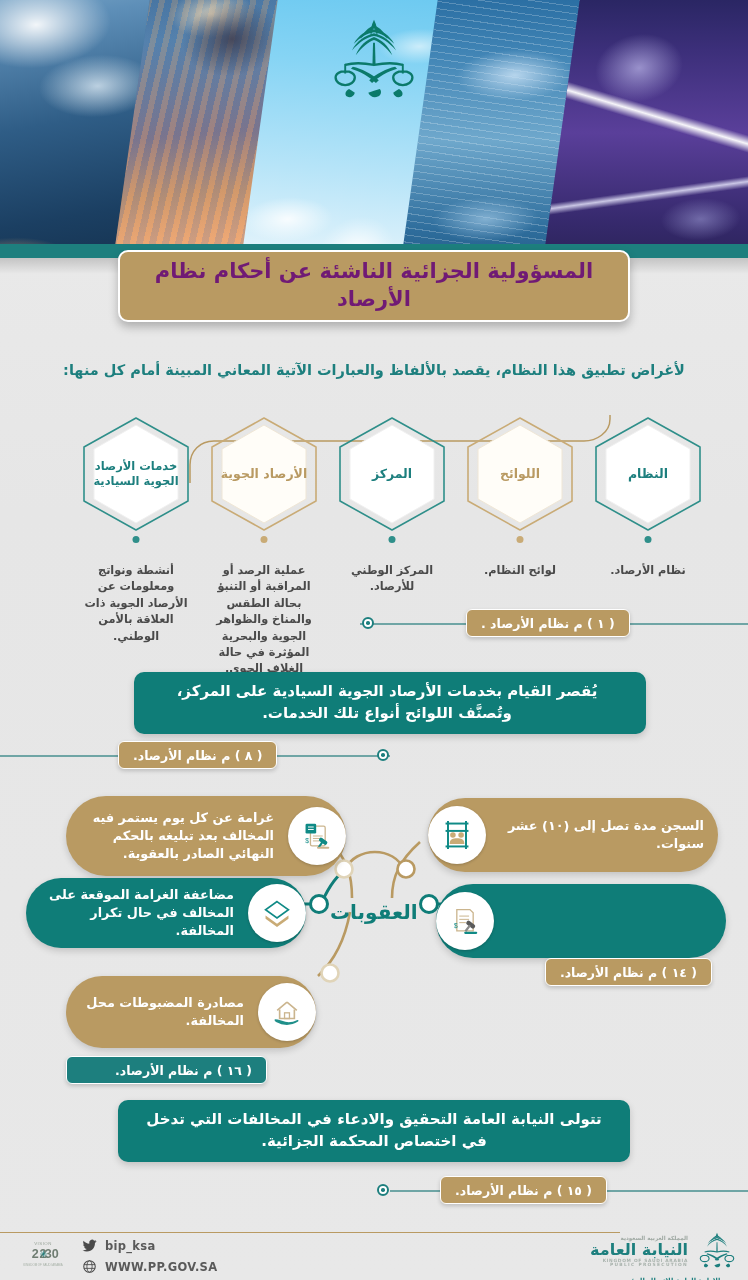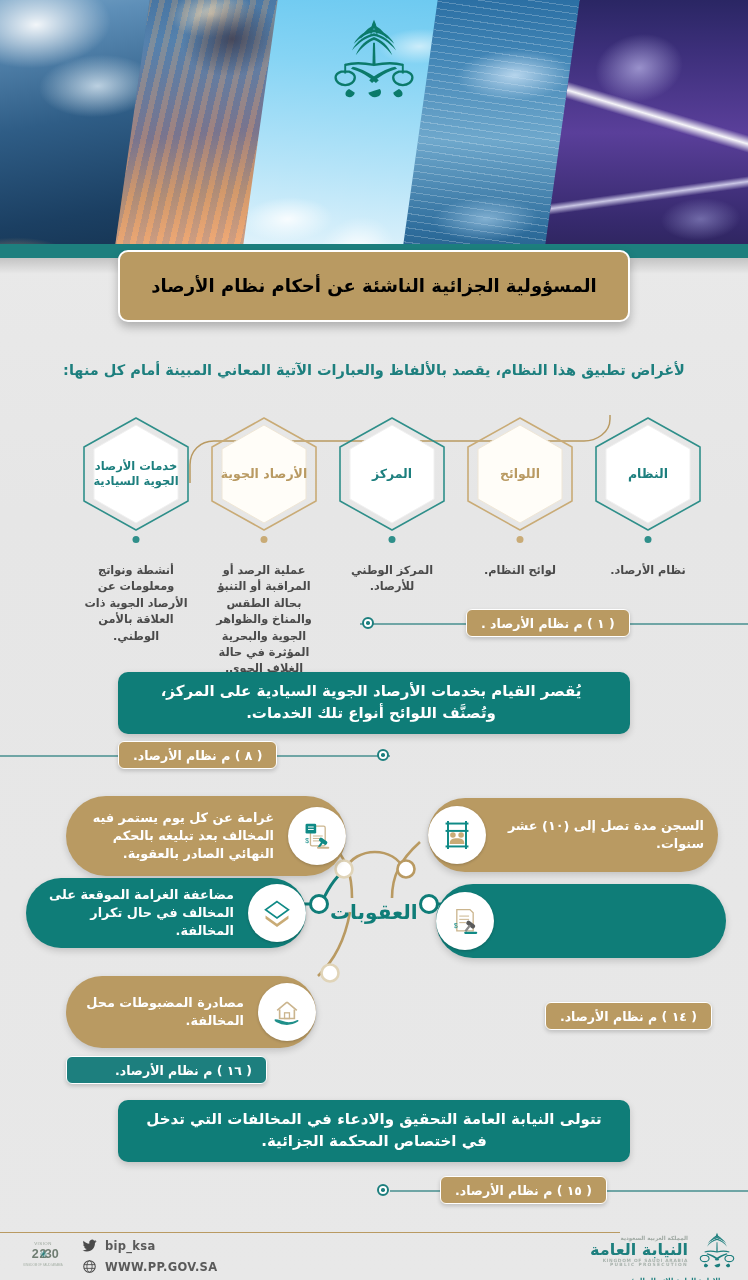--- a/index.html
+++ b/index.html
@@ -82,21 +82,21 @@
     position: absolute; left: 118px; top: 250px;
     width: 512px; height: 72px;
     background:#b99a62;
     border-radius: 10px;
     border: 2px solid #fff;
     box-shadow: 0 5px 10px rgba(0,0,0,.25);
     display:flex; align-items:center; justify-content:center;
     z-index: 8;
   }
   .title-box span {
-    color:#000000; font-size: 18px; font-weight:700; line-height: 1.32;
+    color:#701a75; font-size: 21px; font-weight:700; line-height: 1.32;
     text-align:center; padding:0 14px;
   }
 
   
   .intro {
     position:absolute; top:362px; left:0; width:748px;
     text-align:center; color:#1d7f7e;
     font-size: 14.5px; font-weight:700;
   }
 
@@ -305,21 +305,21 @@
         <div class="hex-dot" style="background:#2f8f8a;"></div>
       </div>
       <div class="hex-desc">أنشطة ونواتج ومعلومات عن الأرصاد الجوية ذات العلاقة بالأمن الوطني.</div>
     </div>
   </div>
 
   <div class="refline" style="left:360px; top:623px; width:388px;"></div>
   <div class="refdot" style="left:362px; top:617px;"></div>
   <div class="ref" style="left:466px; top:609px;">( ١ ) م نظام الأرصاد .</div>
 
-  <div class="banner" style="left:118px; top:672px; width:512px; height:62px;padding-left:16px;">يُقصر القيام بخدمات الأرصاد الجوية السيادية على المركز، وتُصنَّف اللوائح أنواع تلك الخدمات.</div>
+  <div class="banner" style="left:134px; top:672px; width:512px; height:62px;padding-left:16px;">يُقصر القيام بخدمات الأرصاد الجوية السيادية على المركز، وتُصنَّف اللوائح أنواع تلك الخدمات.</div>
 
   <div class="refline" style="left:0px; top:755px; width:390px;"></div>
   <div class="refdot" style="left:377px; top:749px;"></div>
   <div class="ref" style="left:118px; top:741px;">( ٨ ) م نظام الأرصاد.</div>
 
   <svg style="position:absolute; left:0; top:780px; width:748px; height:300px;" viewBox="0 0 748 300">
 
     <path d="M420 62 C400 80 392 96 392 118" fill="none" stroke="#b99a62" stroke-width="2.6"></path>
 
     <path d="M330 62 C348 80 352 96 352 118" fill="none" stroke="#b99a62" stroke-width="2.6"></path>
@@ -421,21 +421,21 @@
       <svg viewBox="0 0 44 44" width="36" height="36">
         <path d="M22 10 L34 20 M22 10 L10 20" fill="none" stroke="#cbb58e" stroke-width="2"></path>
         <path d="M13 19 V30 H31 V19" fill="none" stroke="#cbb58e" stroke-width="2"></path>
         <rect x="19" y="23" width="6" height="7" fill="none" stroke="#cbb58e" stroke-width="1.6"></rect>
         <path d="M7 31 C12 31 16 33 20 34 C25 35 30 34 34 32 C36 31 37 33 35 34 C29 38 20 39 13 36 C10 35 8 34 7 33 Z" fill="#1f8f8a"></path>
       </svg>
     </div>
     <div class="pod-txt">مصادرة المضبوطات محل المخالفة.</div>
   </div>
 
-  <div class="ref" style="right:36px; top:1002px;">( ١٤ ) م نظام الأرصاد.</div>
+  <div class="ref" style="right:36px; top:958px;">( ١٤ ) م نظام الأرصاد.</div>
 
   <div class="ref teal" style="left:66px; top:1056px;">( ١٦ ) م نظام الأرصاد.</div>
 
   <div class="banner" style="left:118px; top:1100px; width:512px; height:62px;">تتولى النيابة العامة التحقيق والادعاء في المخالفات التي تدخل في اختصاص المحكمة الجزائية.</div>
 
   <div class="refline" style="left:390px; top:1190px; width:358px;"></div>
   <div class="refdot" style="left:377px; top:1184px;"></div>
   <div class="ref" style="left:440px; top:1176px;">( ١٥ ) م نظام الأرصاد.</div>
 
   <div class="footer-rule"></div>

